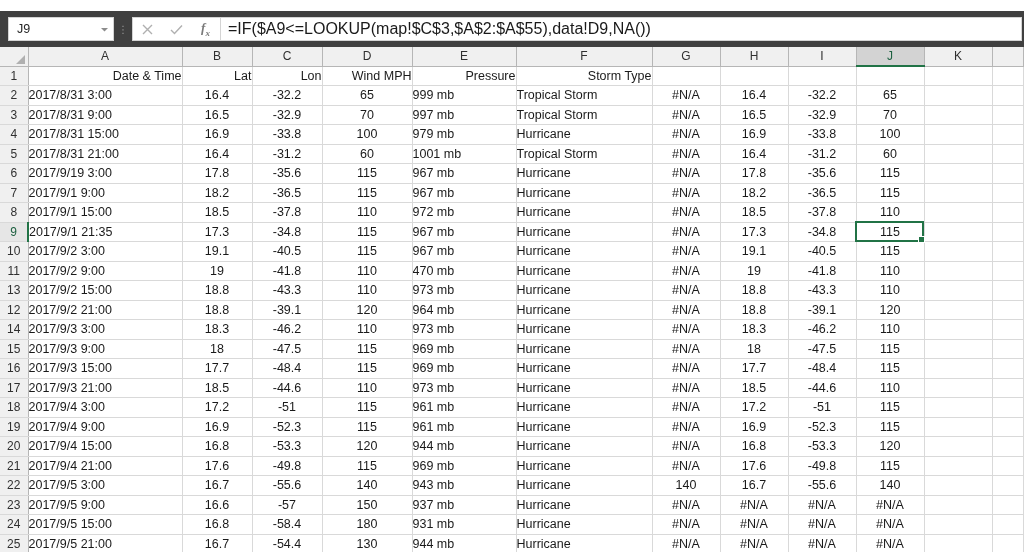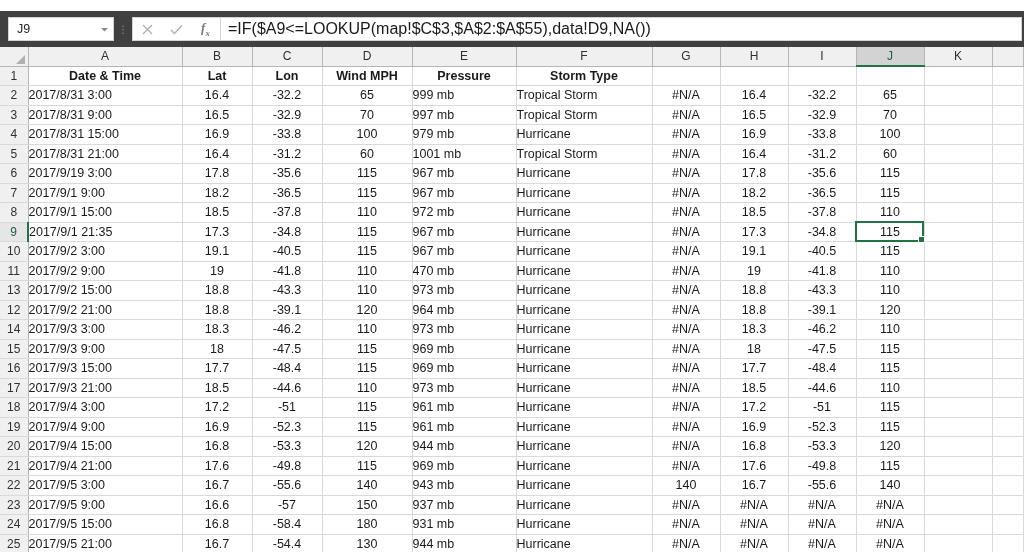--- a/index.html
+++ b/index.html
@@ -193,22 +193,22 @@
     border-right: 1px solid #d9d9d9;
     border-bottom: 1px solid #d9d9d9;
     font-size: 12.5px;
     color: #1a1a1a;
     line-height: 18px;
     white-space: nowrap;
     overflow: hidden;
     padding: 0 3px;
   }
   td.cell.hdr {
-    font-weight: bold;
-    text-align: center;
+    font-weight: normal;
+    text-align: right;
   }
   td.cell.num { text-align: center; }
   td.cell.left { text-align: left; }
   td.cell.blank { border-right: 1px solid #d9d9d9; }
 
   
   .selbox {
     position: absolute;
     border: 2px solid #217346;
     box-sizing: border-box;

